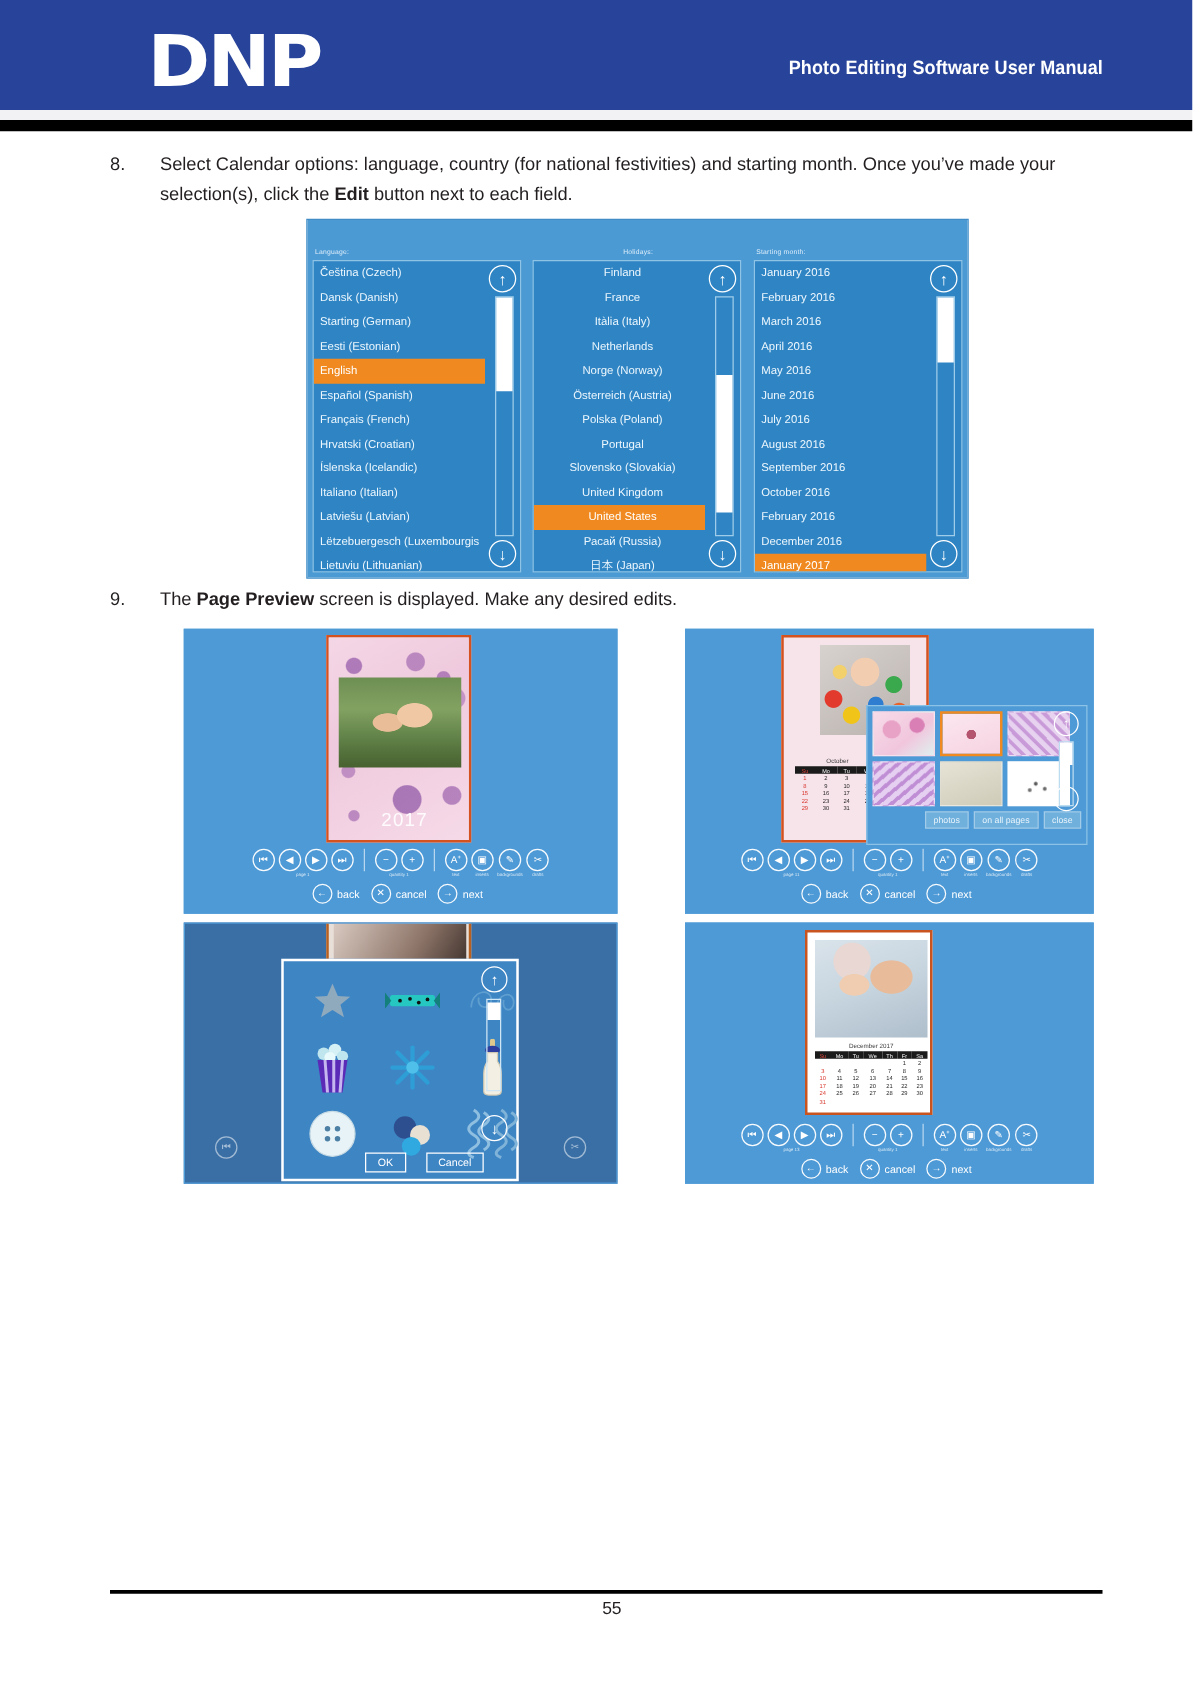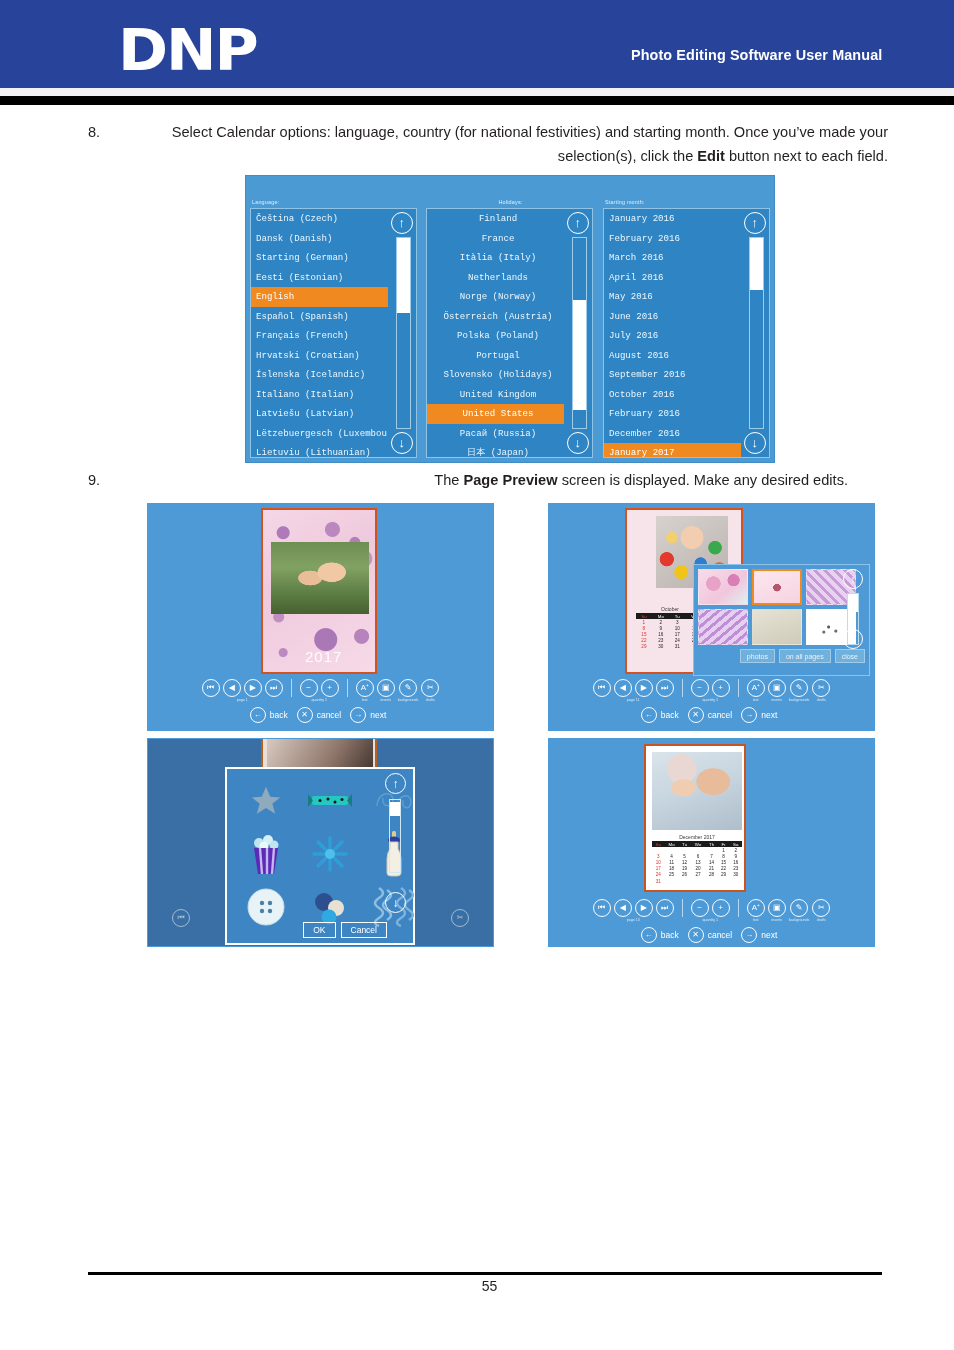--- a/index.html
+++ b/index.html
@@ -47,21 +47,21 @@
   }
 
   
   .step {
     position:absolute;
     font-size: 14.6px;
     color:#231f20;
     line-height: 24px;
   }
   .step .num { position:absolute; left:0; top:0; width:26px; }
-  .step .txt { display:block; margin-left:40px;text-align:right; }
+  .step .txt { display:block; margin-left:40px; }
   .step b { font-weight:bold; }
 
   #step8 { left:88px; top:120px; width:800px; }
   #step9 { left:88px; top:468px; width:760px; }
 
   
   .footer-rule {
     position:absolute; left:88px; top:1272px; width:794px; height:2.5px; background:#000;
   }
   .footer-page {
@@ -86,21 +86,21 @@
   .col { position:absolute; top:23px; width:167px; }
   .col-lang  { left:4px; }
   .col-hol   { left:180px;text-align:center; }
   .col-month { left:357px; }
   .col .col-label {
     font-size:5.4px; color:#dfeefa; padding-left:2px; letter-spacing:.2px;
     height:9px;
   }
   .listbox {
     position:relative; height:250px; border:1px solid #8fc4e6;
-    background:#2f85c4; overflow:hidden;font-family:Liberation Mono, monospace;
+    background:#2f85c4; overflow:hidden;
   }
   .lb-items { position:absolute; left:0; top:0; width:137px; }
   .lb-item {
     height:19.5px; line-height:19.5px;
     font-size:9.1px; color:#ecf6fd; padding-left:5px;
     white-space:nowrap; overflow:hidden;
   }
   .lb-item.sel { background:#f08a20; color:#ffffff; }
   .lb-arrow {
     position:absolute; right:3px; width:22px; height:22px; border-radius:50%;
@@ -250,21 +250,21 @@
   .bgp-track { position:absolute; left:4px; top:24px; width:12px; height:52px;
     border:1px solid #bcdcef; }
   .bgp-thumb { position:absolute; left:0; top:0; width:100%; height:18px; background:#fff; }
 
   
   .sticker-dlg {
     position:absolute; background:#3e85c4; border:2px solid #ffffff;
   }
   .st-grid { display:grid; grid-template-columns:repeat(3, 62px); gap:2px; padding:6px 4px 2px 8px; }
   .st-cell { height:51px; display:flex; align-items:center; justify-content:center; }
-  .st-btnrow { position:absolute; right:26px; bottom:5px; display:flex; gap:5px; }
+  .st-btnrow { position:absolute; right:26px; bottom:5px; display:flex; gap:16px; }
   .st-btn {
     border:1px solid #ffffff; color:#ffffff; font-size:8.5px;
     padding:2px 9px; background:transparent;
   }
   .st-side { position:absolute; right:4px; top:4px; bottom:4px; width:24px; }
   .st-arrow { width:21px;height:21px;border-radius:50%;border:1.6px solid #fff;
     display:flex;align-items:center;justify-content:center;color:#fff;font-size:12px; }
   .st-track { position:absolute; left:4px; top:26px; width:12px; height:74px;
     border:1px solid #cfe6f5; }
   .st-thumb { position:absolute;left:0;top:2px;width:100%;height:14px;background:#fff; }
@@ -317,21 +317,21 @@
     <div class="listbox">
       <div class="lb-items">
           <div class="lb-item">Finland</div>
           <div class="lb-item">France</div>
           <div class="lb-item">Itàlia (Italy)</div>
           <div class="lb-item">Netherlands</div>
           <div class="lb-item">Norge (Norway)</div>
           <div class="lb-item">Österreich (Austria)</div>
           <div class="lb-item">Polska (Poland)</div>
           <div class="lb-item">Portugal</div>
-          <div class="lb-item">Slovensko (Holidays)</div>
+          <div class="lb-item">Slovensko (Slovakia)</div>
           <div class="lb-item">United Kingdom</div>
           <div class="lb-item sel">United States</div>
           <div class="lb-item">Расай (Russia)</div>
           <div class="lb-item">日本 (Japan)</div>
         </div>
       <div class="lb-arrow up">↑</div>
       <div class="lb-track">
         <div class="lb-thumb" style="top:62px;height:110px;"></div>
       </div>
       <div class="lb-arrow down">↓</div>

